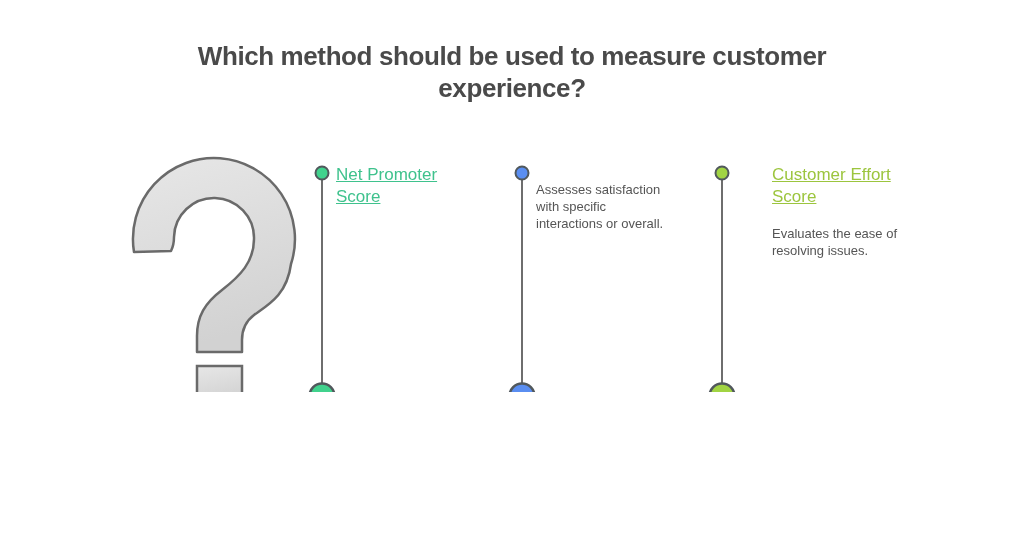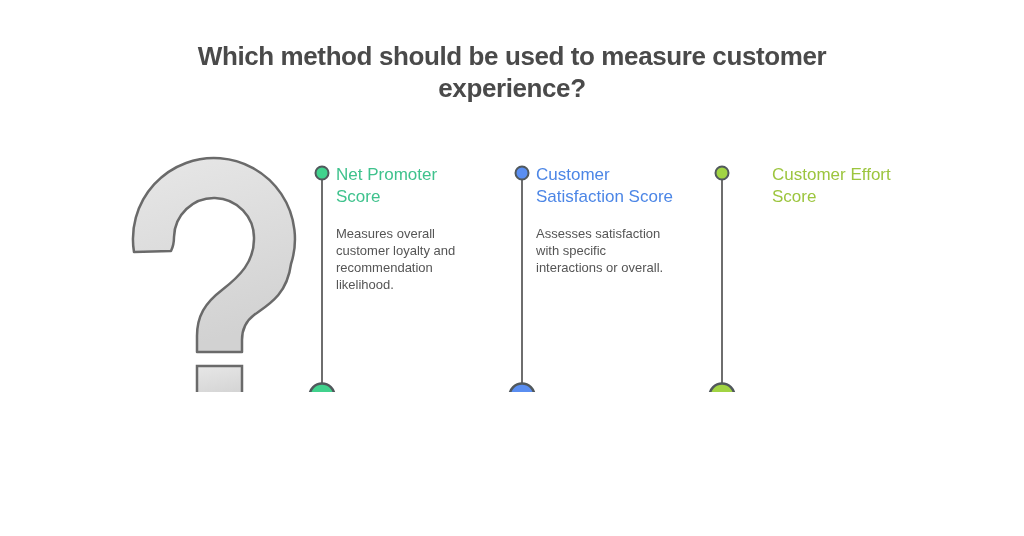--- a/index.html
+++ b/index.html
@@ -34,20 +34,21 @@
     width: 172px;
   }
   .col-1 { left: 336px; top: 164px; }
   .col-2 { left: 536px; top: 164px; }
   .col-3 { left: 772px; top: 164px; }
   .col-title {
     font-size: 17px;
     line-height: 22px;
     font-weight: 400;
     white-space: pre-line;
+    text-decoration: underline;
   }
   .col-desc {
     margin-top: 17px;
     font-size: 13px;
     line-height: 17px;
     font-weight: 400;
     white-space: pre-line;
   }
 </style>
 </head>
@@ -91,32 +92,28 @@
     <circle cx="722" cy="173" r="6.5" stroke-width="2" fill="#a1d443" stroke="#51585c"></circle>
 
     <circle cx="322" cy="396" r="12.5" stroke-width="2.5" fill="#41d28d" stroke="#51585c"></circle>
     <circle cx="522" cy="396" r="12.5" stroke-width="2.5" fill="#5a8ef1" stroke="#51585c"></circle>
     <circle cx="722" cy="396" r="12.5" stroke-width="2.5" fill="#a1d443" stroke="#51585c"></circle>
   </svg>
 
   <div class="method-column col-1">
     <div class="col-title" style="color: rgb(63, 194, 141);">Net Promoter
 Score</div>
-    <div class="col-desc" style="color: rgb(85, 85, 85);">Measures overall
-customer loyalty and
-recommendation
-likelihood.</div>
   </div>
 
   <div class="method-column col-2">
-    <div class="col-title" style="color: rgb(76, 134, 230);">Customer
-Satisfaction Score</div>
     <div class="col-desc" style="color: rgb(85, 85, 85);">Assesses satisfaction
 with specific
 interactions or overall.</div>
   </div>
 
   <div class="method-column col-3">
     <div class="col-title" style="color: rgb(156, 197, 62);">Customer Effort
 Score</div>
+    <div class="col-desc" style="color: rgb(85, 85, 85);">Evaluates the ease of
+resolving issues.</div>
   </div>
 
 </div>
 
 </body></html>

